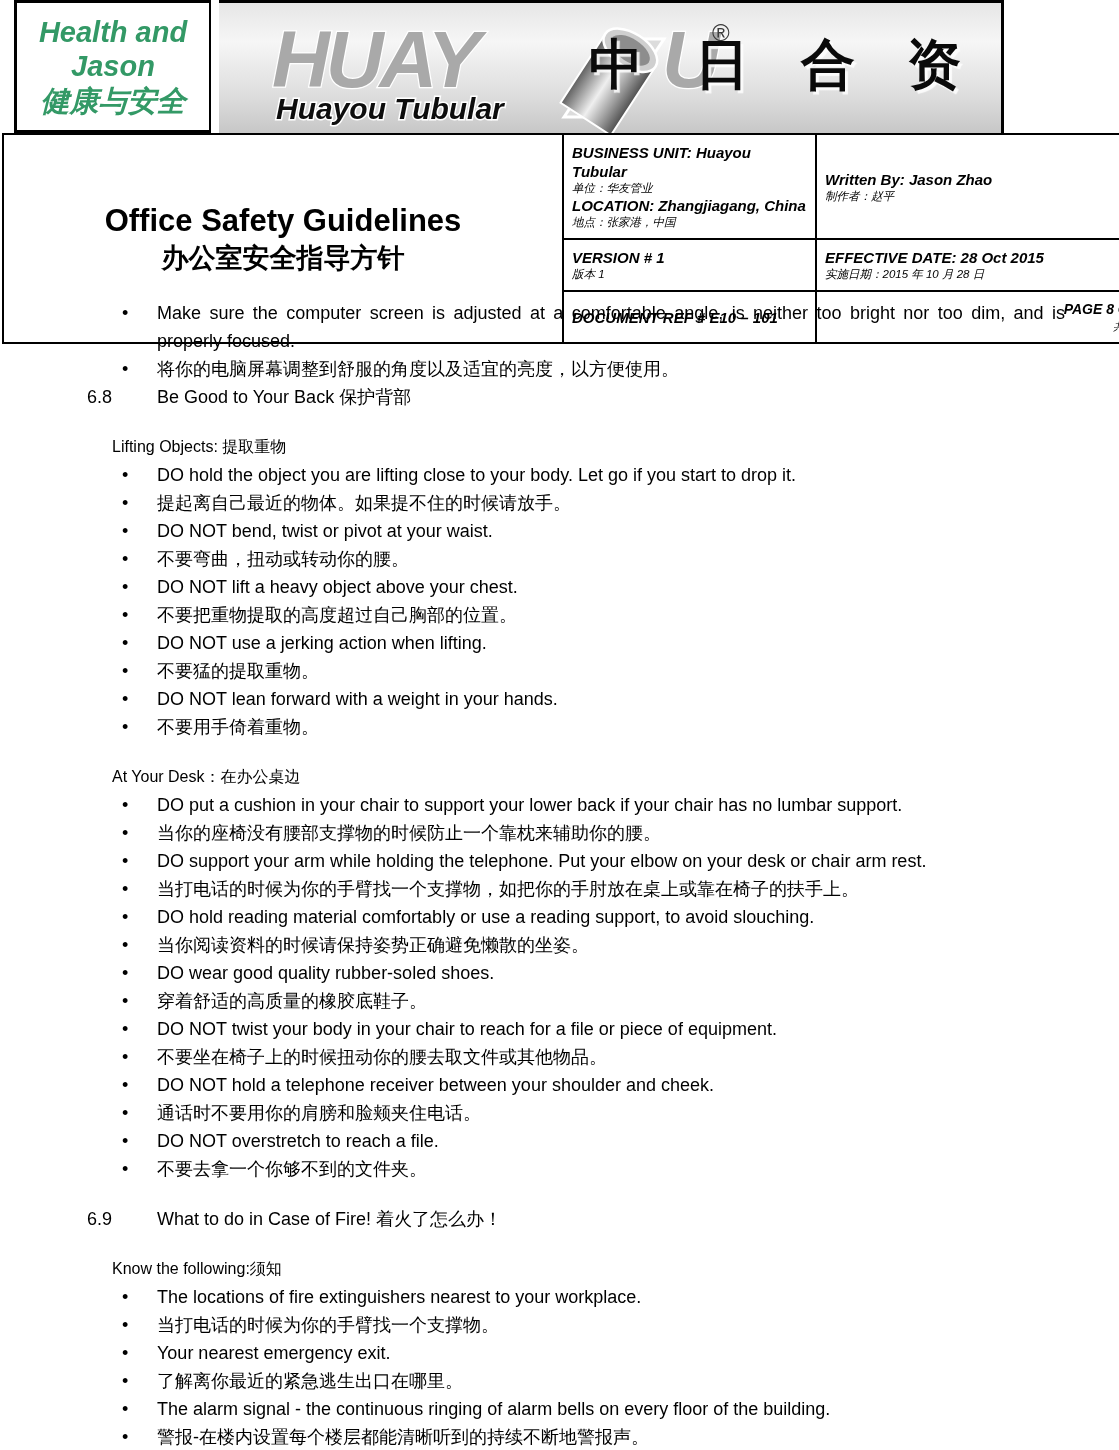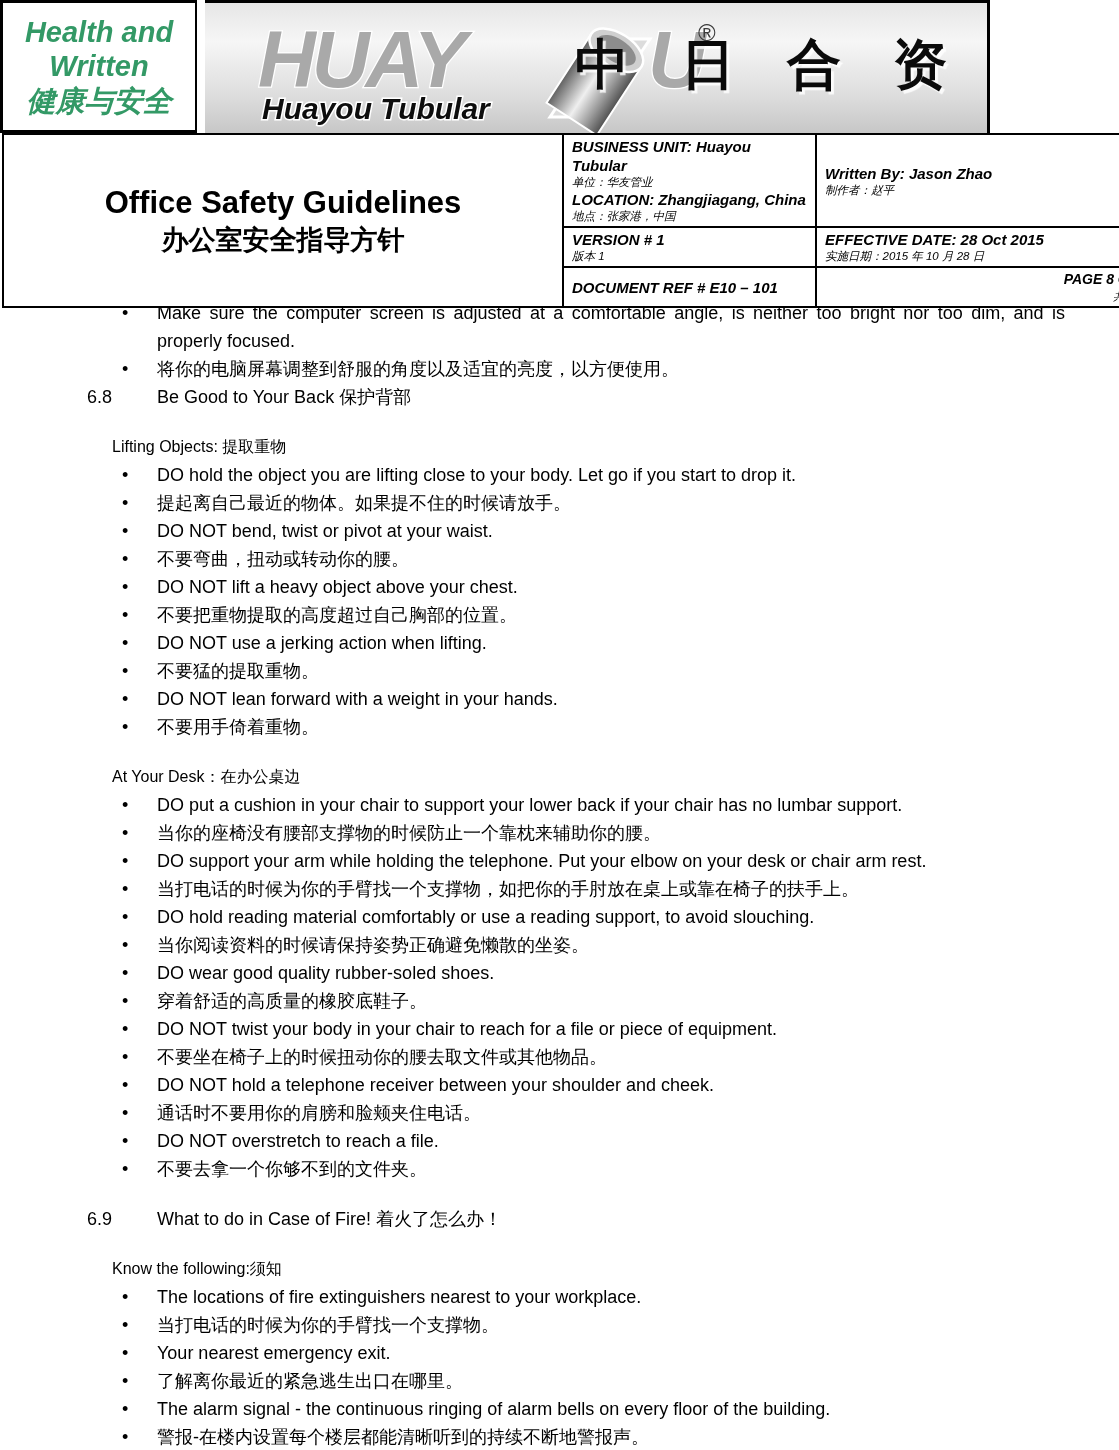--- a/index.html
+++ b/index.html
@@ -1,35 +1,35 @@
 <!DOCTYPE html>
 <html><head>
 <meta charset="utf-8">
 <style>
   html,body{margin:0;padding:0;background:#fff;}
   body{width:1119px;height:1450px;overflow:hidden;font-family:"Liberation Sans",sans-serif;color:#000;position:relative;}
 
   
-  .header{position:absolute;left:0;top:0;width:990px;height:133px;display:flex;}
+  .header{position:absolute;left:14px;top:0;width:990px;height:133px;display:flex;}
   .hs-badge{box-sizing:border-box;width:197px;height:133px;border:3px solid #000;border-right-width:2px;
             display:flex;flex-direction:column;align-items:center;justify-content:center;background:#fff;}
   .hs-badge .en{font-style:italic;font-weight:bold;font-size:29px;line-height:34px;color:#339966;}
   .hs-badge .zh{font-style:italic;font-weight:bold;font-size:29px;line-height:36px;color:#339966;}
   .hgap{width:8px;height:133px;background:#fff;}
   .logo-band{box-sizing:border-box;flex:1;height:133px;border-top:3px solid #000;border-right:3px solid #000;
              background:linear-gradient(180deg,#e6e6e6 0%,#f6f6f6 30%,#dedede 70%,#c7c7c7 100%);
              position:relative;display:flex;align-items:center;}
   .jv{position:absolute;right:40px;top:34px;display:flex;gap:52px;
       font-weight:bold;font-size:54px;line-height:54px;color:#0a0a0a;
       text-shadow:3px 3px 1px rgba(255,255,255,0.85);}
   .logo-svg{position:absolute;left:45px;top:2px;}
 
   
   .doc-table{position:absolute;left:2px;top:133px;width:1111px;border-collapse:collapse;table-layout:fixed;}
-  .doc-table td{border:2px solid #000;padding:2px 8px;vertical-align:middle;box-sizing:border-box;}
+  .doc-table td{border:2px solid #000;padding:8px 8px;vertical-align:middle;box-sizing:border-box;}
   .doc-table .title-cell{width:560px;text-align:center;}
   .title-en{font-weight:bold;font-size:31px;line-height:38px;}
   .title-zh{font-weight:bold;font-size:27px;line-height:36px;}
   .cell-en{font-style:italic;font-weight:bold;font-size:15px;line-height:19px;}
   .cell-zh{font-style:italic;font-size:11.5px;line-height:15px;}
   .col2{width:253px;}
   .col3{width:342px;}
   .r1{height:66px;}
   .r2{height:40px;}
   .r3{height:31px;}
@@ -44,21 +44,21 @@
   .doc-body .heading{position:relative;margin-left:157px;margin-right:54px;font-size:18px;line-height:28px;}
   .doc-body .heading .hnum{position:absolute;left:-70px;top:0;}
   .doc-body .spacer{height:22px;}
 </style>
 </head>
 <body>
 
 <div class="header">
   <div class="hs-badge">
     <div class="en">Health and</div>
-    <div class="en">Written</div>
+    <div class="en">Jason</div>
     <div class="zh">健康与安全</div>
   </div>
   <div class="hgap"></div>
   <div class="logo-band">
     <svg class="logo-svg" width="480" height="128" viewBox="0 0 480 128">
       <defs>
         <linearGradient id="cylBody" x1="0" y1="0" x2="1" y2="0">
           <stop offset="0" stop-color="#5f5f5f"></stop>
           <stop offset="0.45" stop-color="#efefef"></stop>
           <stop offset="0.75" stop-color="#9a9a9a"></stop>

